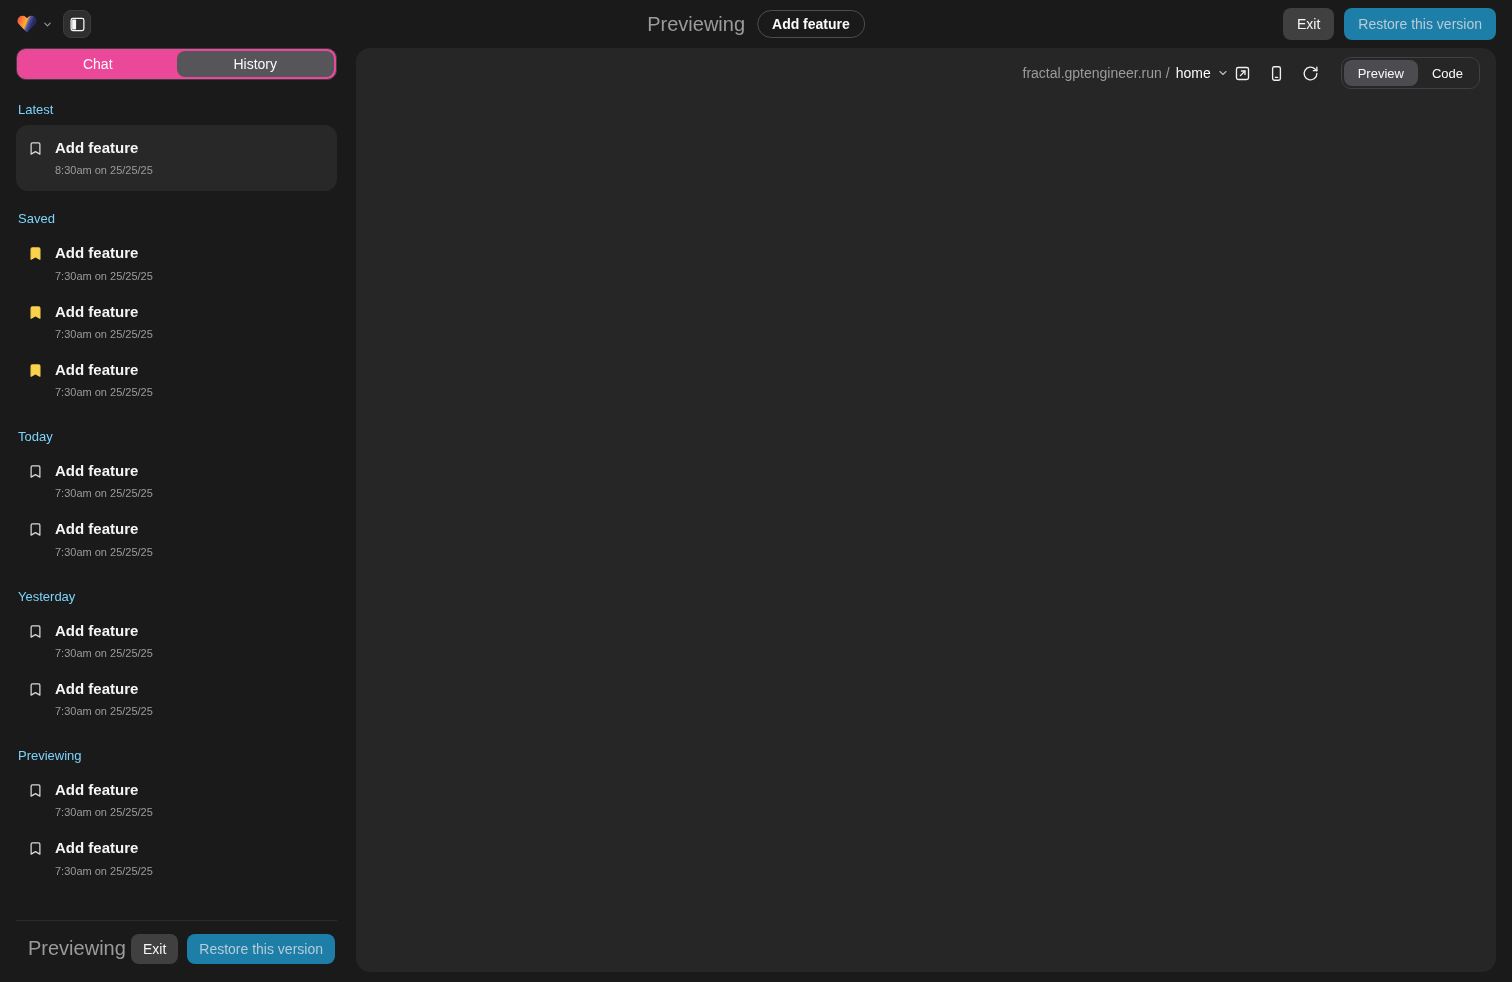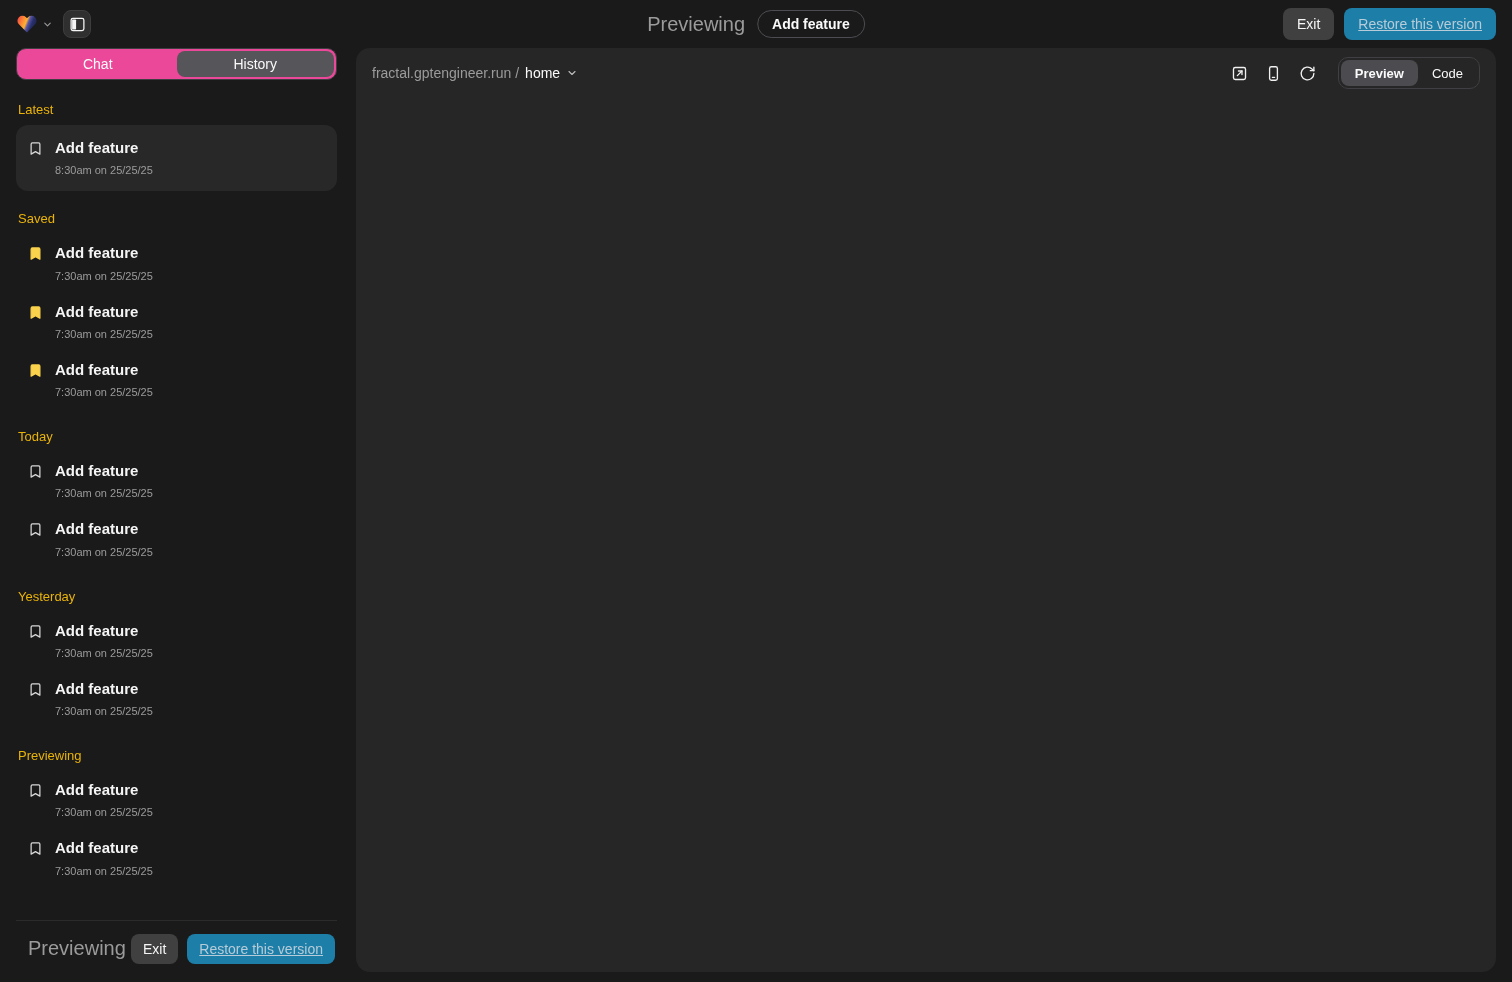--- a/index.html
+++ b/index.html
@@ -41,21 +41,21 @@
   .version-pill{
     border:1px solid #4c4c52;border-radius:999px;padding:5px 14px;
     font-size:14px;font-weight:600;color:#fafafa;background:transparent;
   }
   .topbar-right{display:flex;align-items:center;gap:10px;}
   .btn{
     border:none;border-radius:8px;font-size:14px;font-weight:500;
     padding:8px 14px;cursor:pointer;font-family:inherit;
   }
   .btn-exit{background:#404040;color:#f5f5f5;}
-  .btn-restore{background:var(--accent);color:var(--accent-text);text-decoration:underline;}
+  .btn-restore{background:var(--accent);color:var(--accent-text);}
 
   
   .content{
     position:absolute;top:48px;left:16px;right:16px;bottom:10px;
     display:flex;
   }
   .sidebar{
     width:321px;margin-right:19px;display:flex;flex-direction:column;
     position:relative;
   }
@@ -66,21 +66,21 @@
     padding:2px;height:32px;flex:none;
   }
   .tab{
     flex:1;display:flex;align-items:center;justify-content:center;
     font-size:14px;color:#fafafa;border-radius:8px;cursor:pointer;
   }
   .tab.active{background:#55555a;}
 
   
   .history-list{flex:1;overflow:hidden;padding-top:2px;}
-  .section-title{font-size:13px;color:#eab308;margin:20px 2px 8px;}
+  .section-title{font-size:13px;color:#7dd3fc;margin:20px 2px 8px;}
   .history-item{
     display:flex;align-items:flex-start;gap:12px;
     padding:9px 12px 11px 12px;border-radius:12px;cursor:pointer;
   }
   .history-item.highlighted{background:var(--card-bg);padding-top:13px;padding-bottom:15px;}
   .bookmark{flex:none;margin-top:3px;}
   .bookmark svg{stroke:#d8d8d8;fill:none;}
   .history-item.saved .bookmark svg{stroke:var(--bookmark);fill:var(--bookmark);}
   .item-title{font-size:15px;font-weight:600;color:#f5f5f5;line-height:1.35;}
   .item-time{font-size:11px;color:var(--muted);margin-top:6px;}
@@ -90,21 +90,21 @@
     flex:none;border-top:1px solid var(--divider);
     display:flex;align-items:center;justify-content:space-between;
     padding:10px 2px 6px 12px;height:52px;
   }
   .sidebar-footer .group{display:flex;align-items:center;gap:9px;}
   .sidebar-footer .btn{padding:7px 12px;font-size:14px;}
 
   
   .main-panel{
     flex:1;background:var(--panel-bg);border-radius:14px;
-    display:flex;flex-direction:column;overflow:hidden;
+    display:flex;flex-direction:column;overflow:hidden;align-items:flex-end;
   }
   .panel-header{
     height:50px;display:flex;align-items:center;justify-content:space-between;
     padding:0 16px;flex:none;
   }
   .url-chip{display:flex;align-items:center;gap:6px;cursor:pointer;font-size:14px;}
   .url-prefix{color:var(--muted);}
   .url-page{color:#fafafa;font-weight:400;}
   .header-actions{display:flex;align-items:center;gap:6px;}
   .icon-btn{
@@ -112,21 +112,21 @@
     background:transparent;border:none;cursor:pointer;border-radius:6px;
   }
   .view-toggle{
     display:flex;border:1px solid #3f3f44;border-radius:10px;padding:2px;margin-left:10px;
     height:32px;
   }
   .view-seg{
     display:flex;align-items:center;justify-content:center;
     font-size:13px;font-weight:500;color:#fafafa;padding:0 14px;border-radius:8px;cursor:pointer;
   }
-  .view-seg.active{background:#4b4b50;font-weight:bold;}
+  .view-seg.active{background:#4b4b50;}
   .panel-body{flex:1;}
 </style>
 </head>
 <body>
 
 <div class="topbar">
   <div class="topbar-left">
     <div class="logo-menu">
       <span>
         <svg width="22" height="22" viewBox="0 0 24 24">

